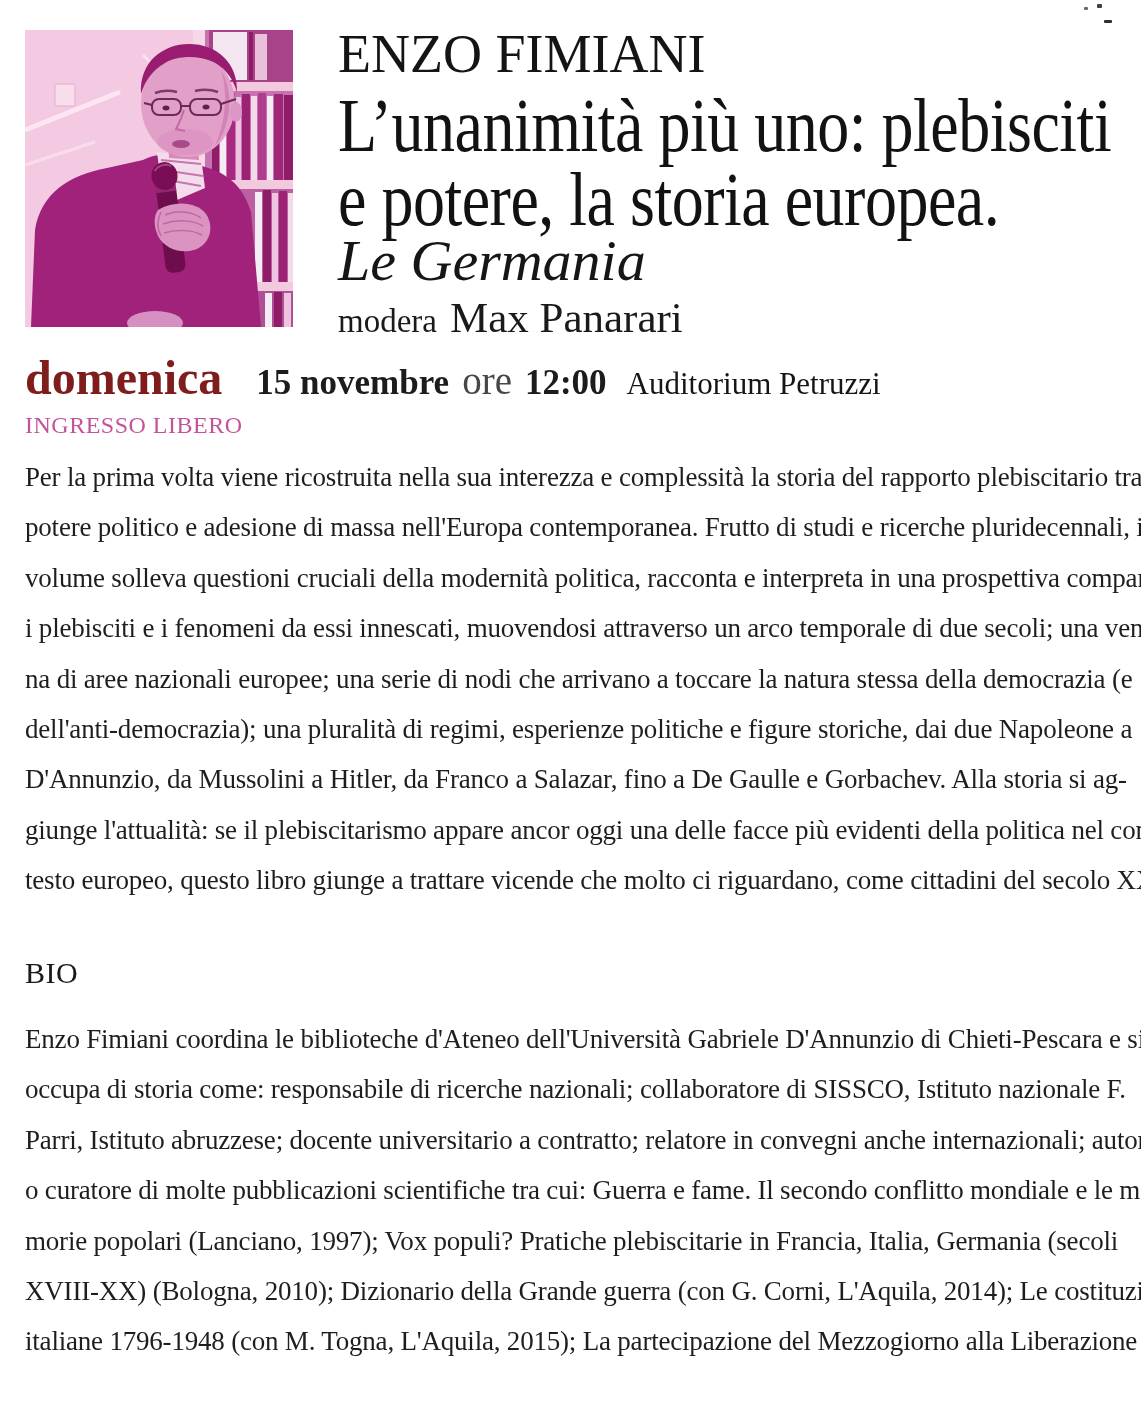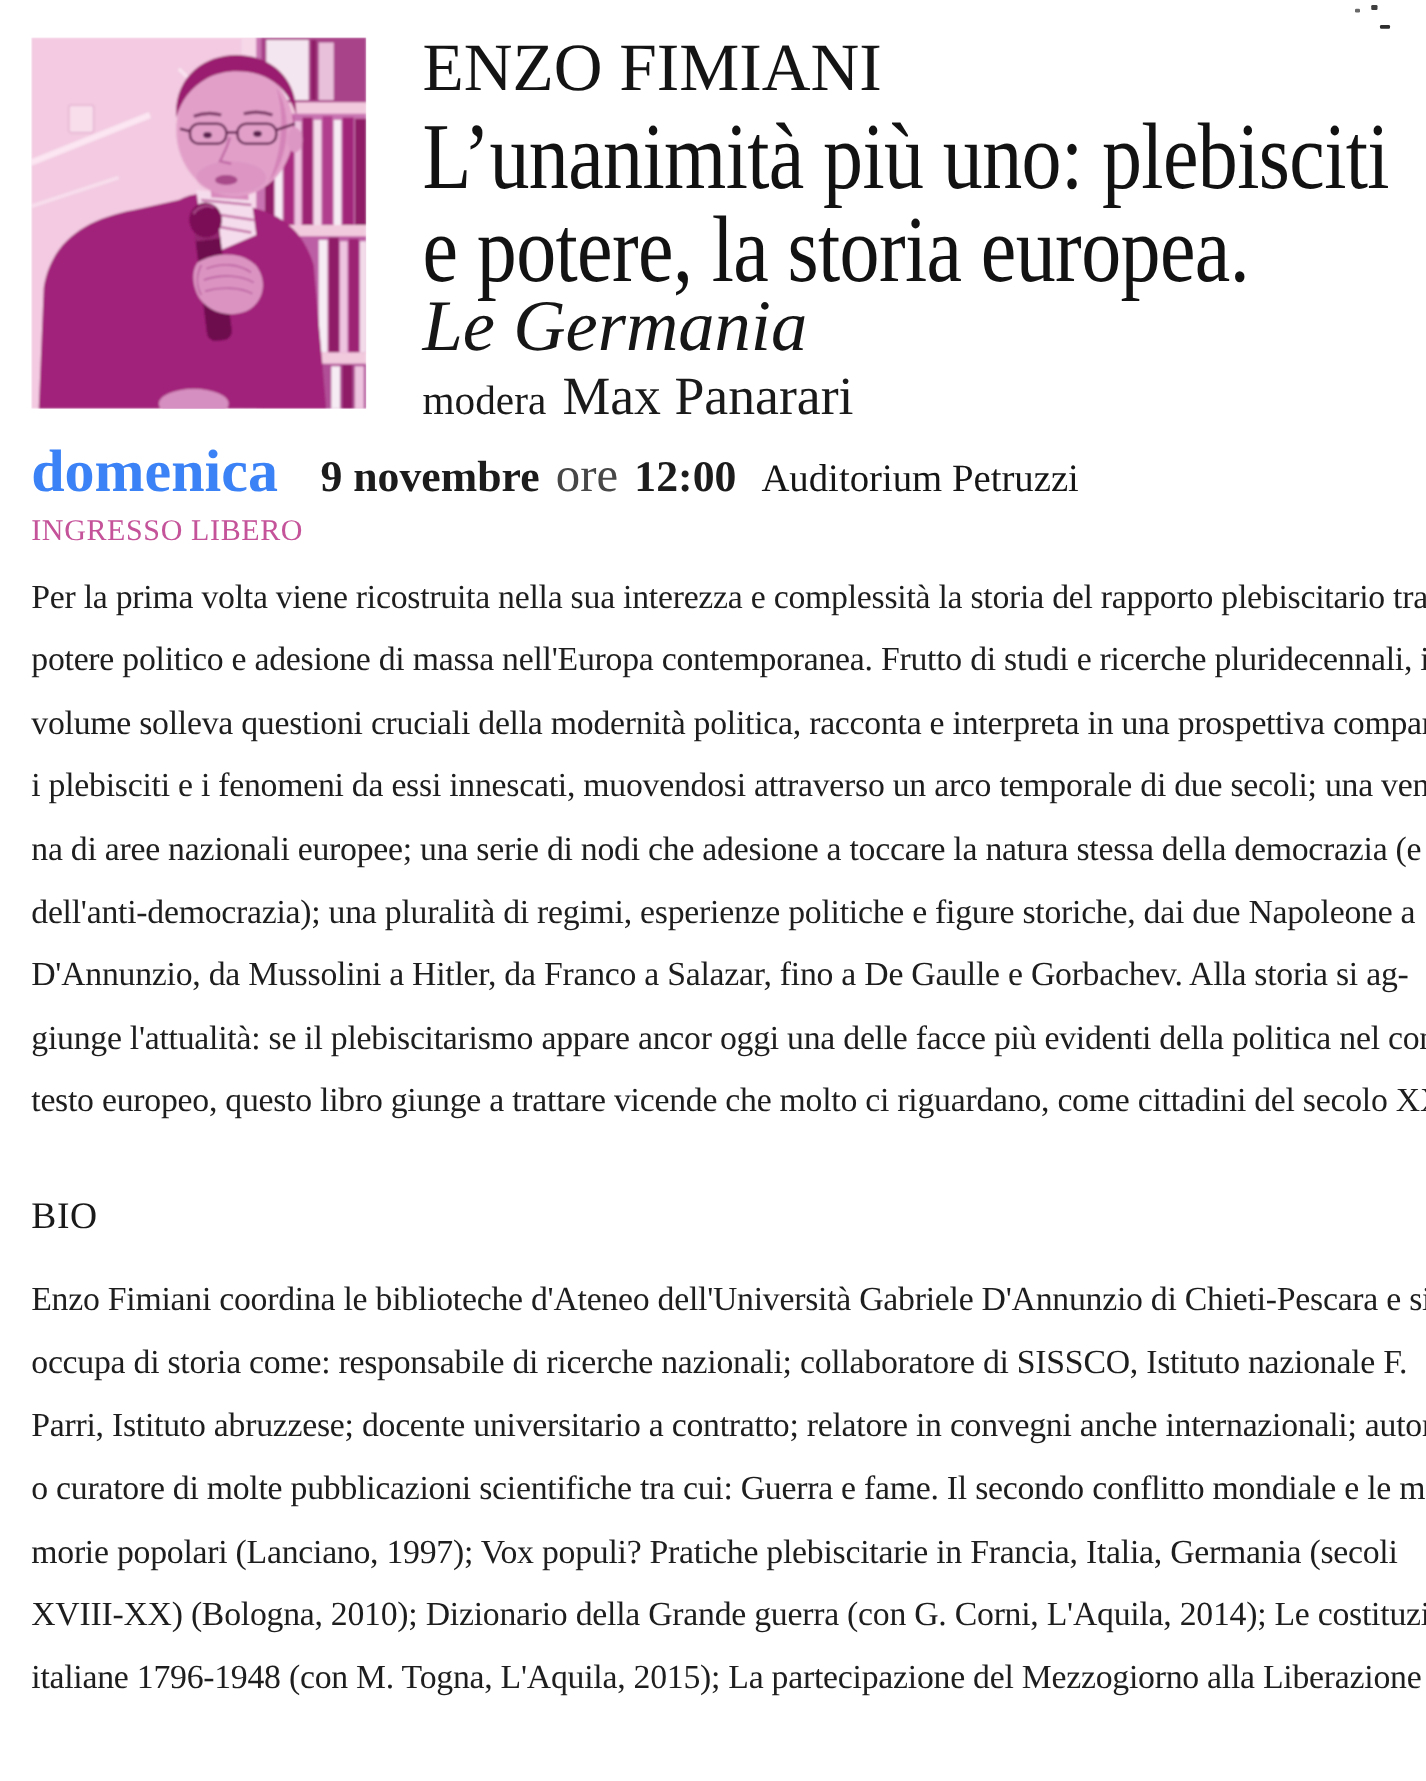--- a/index.html
+++ b/index.html
@@ -41,21 +41,21 @@
     font-size: 58px; line-height: 62px; font-style: italic;
     color: #161616; white-space: nowrap;
   }
   .moderator { left: 338px; top: 293px; white-space: nowrap; color:#1a1a1a; }
   .moderator .prefix { font-size: 33px; }
   .moderator .name { font-size: 43px; margin-left: 9px; }
 
   
   .event-line { left: 25px; top: 350px; white-space: nowrap; }
   .event-line span { display: inline; vertical-align: baseline; }
-  .day   { font-size: 48px; font-weight: bold; color: #3b82f6; }
+  .day   { font-size: 48px; font-weight: bold; color: #7f1d1d; }
   .date  { font-size: 35px; font-weight: bold; color: #1c1c1c; margin-left: 30px; }
   .ore   { font-size: 39px; color: #474747; margin-left: 9px; }
   .time  { font-size: 35px; font-weight: bold; color: #1c1c1c; margin-left: 9px; }
   .venue { font-size: 31px; color: #151515; margin-left: 16px; margin-top: 43px; }
 
   .admission {
     left: 25px; top: 408px;
     font-size: 24px; line-height: 34px;
     color: #c4539a; white-space: nowrap; letter-spacing: 0.5px;
   }
@@ -188,34 +188,34 @@
   <div class="abs title-line l1">L’unanimità più uno: plebisciti</div>
   <div class="abs title-line l2">e potere, la storia europea.</div>
   <div class="abs publisher">Le Germania</div>
   <div class="abs moderator">
     <span class="prefix">modera</span>
     <span class="name">Max Panarari</span>
   </div>
 
   <div class="abs event-line">
     <span class="day">domenica</span>
-    <span class="date">9 novembre</span>
+    <span class="date">15 novembre</span>
     <span class="ore">ore</span>
     <span class="time">12:00</span>
     <span class="venue">Auditorium Petruzzi</span>
   </div>
 
   <div class="abs admission">INGRESSO LIBERO</div>
 
   <div class="abs para desc">
     <div class="line">Per la prima volta viene ricostruita nella sua interezza e complessità la storia del rapporto plebiscitario tra</div>
     <div class="line">potere politico e adesione di massa nell'Europa contemporanea. Frutto di studi e ricerche pluridecennali, il</div>
     <div class="line">volume solleva questioni cruciali della modernità politica, racconta e interpreta in una prospettiva comparata</div>
     <div class="line">i plebisciti e i fenomeni da essi innescati, muovendosi attraverso un arco temporale di due secoli; una venti-</div>
-    <div class="line">na di aree nazionali europee; una serie di nodi che adesione a toccare la natura stessa della democrazia (e</div>
+    <div class="line">na di aree nazionali europee; una serie di nodi che arrivano a toccare la natura stessa della democrazia (e</div>
     <div class="line">dell'anti-democrazia); una pluralità di regimi, esperienze politiche e figure storiche, dai due Napoleone a</div>
     <div class="line">D'Annunzio, da Mussolini a Hitler, da Franco a Salazar, fino a De Gaulle e Gorbachev. Alla storia si ag-</div>
     <div class="line">giunge l'attualità: se il plebiscitarismo appare ancor oggi una delle facce più evidenti della politica nel con-</div>
     <div class="line">testo europeo, questo libro giunge a trattare vicende che molto ci riguardano, come cittadini del secolo XXI.</div>
   </div>
 
   <div class="abs bio-heading">BIO</div>
   <div class="abs para bio">
     <div class="line">Enzo Fimiani coordina le biblioteche d'Ateneo dell'Università Gabriele D'Annunzio di Chieti-Pescara e si</div>
     <div class="line">occupa di storia come: responsabile di ricerche nazionali; collaboratore di SISSCO, Istituto nazionale F.</div>

